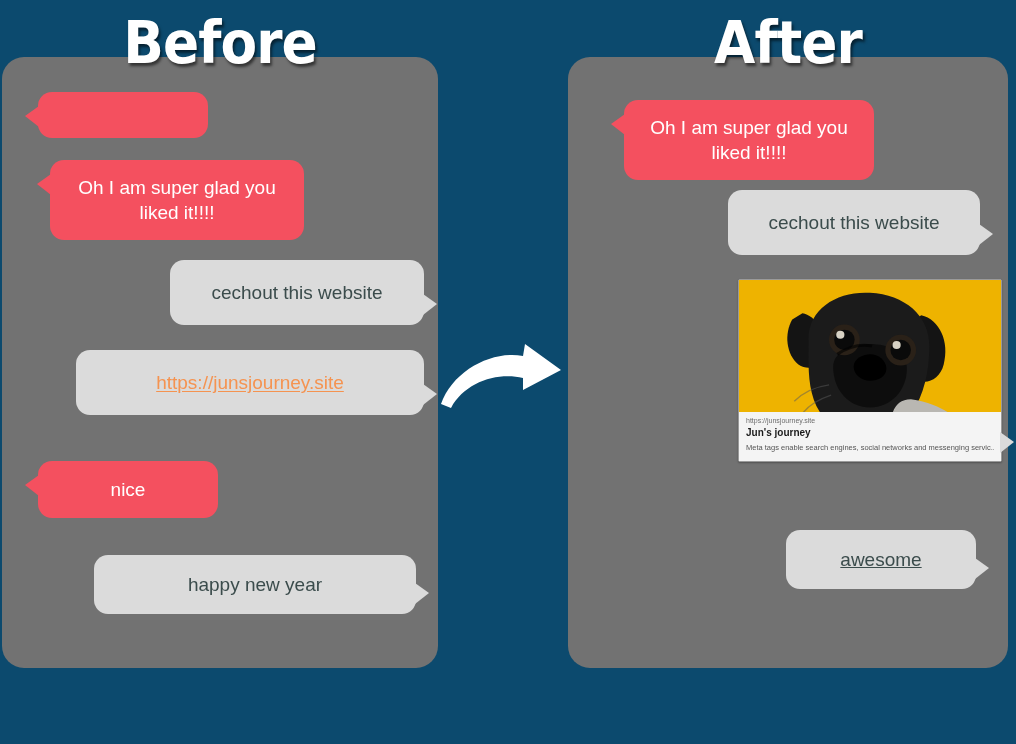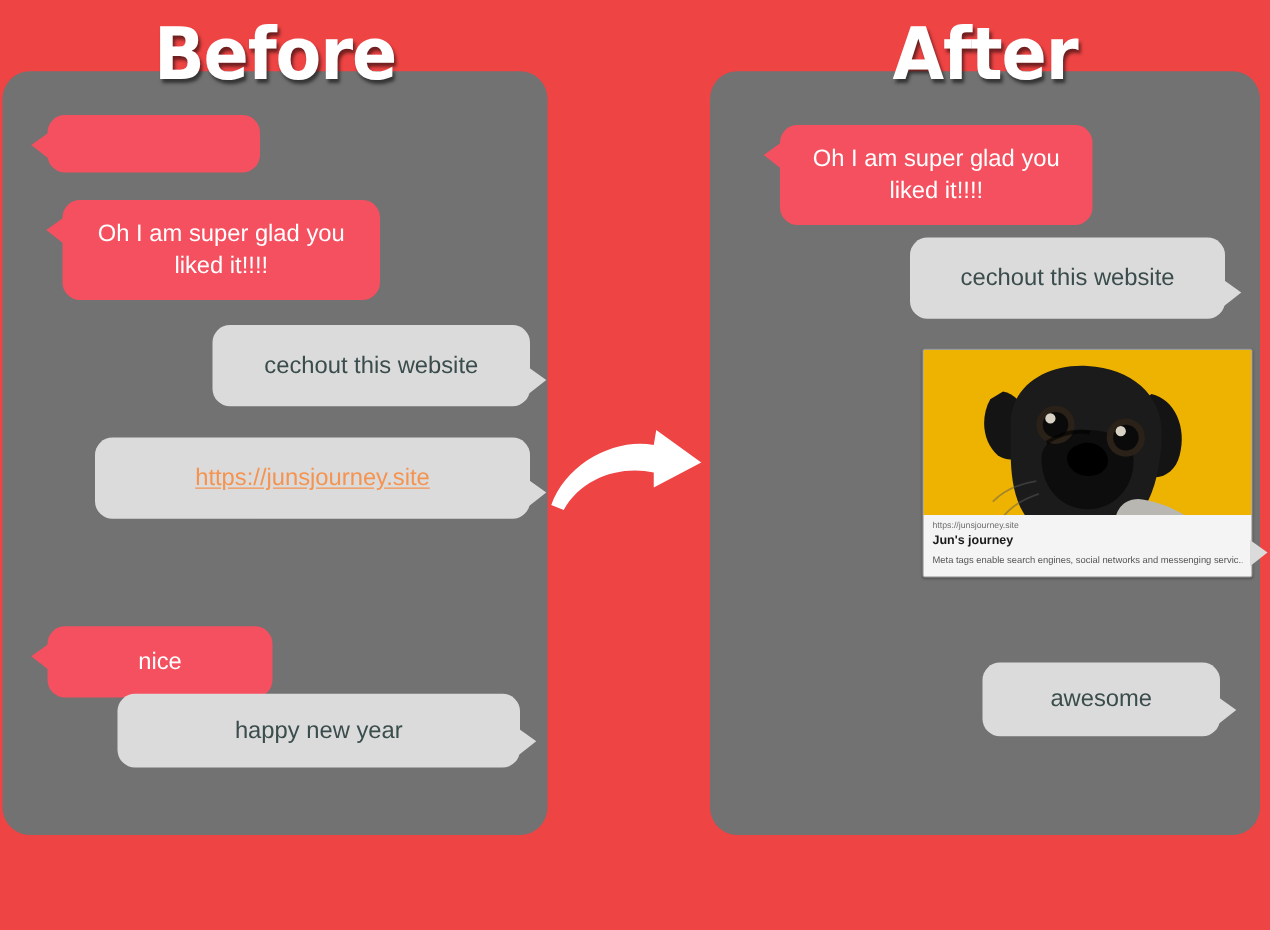--- a/index.html
+++ b/index.html
@@ -2,21 +2,21 @@
 <html><head>
 <meta charset="utf-8">
 <style>
   * { box-sizing: border-box; margin: 0; padding: 0; }
   html, body {
     width: 1016px; height: 744px;
     background: #000;
     font-family: "Liberation Sans", sans-serif;
     overflow: hidden;
   }
-  .stage { position: relative; width: 1016px; height: 744px; background:#ef4444; }
+  .stage { position: relative; width: 1016px; height: 744px; background:#0c4a6e; }
 
   
   .panel-title {
     position: absolute;
     color: #ffffff;
     font-family: "DejaVu Sans", sans-serif;
     font-weight: 700;
     font-size: 58px;
     letter-spacing: -1px;
     line-height: 1;
@@ -153,21 +153,21 @@
     </div>
 
     <div class="bubble gray" style="left:168px; top:203px; width:254px; padding:20px 18px;">
       <span>cechout this website</span>
     </div>
 
     <div class="bubble gray" style="left:74px; top:293px; width:348px; padding:20px 34px;">
       <span class="link-text">https://junsjourney.site</span>
     </div>
 
-    <div class="bubble red" style="left:36px; top:404px; width:180px; padding:16px 16px;margin-top:40px;">
+    <div class="bubble red" style="left:36px; top:404px; width:180px; padding:16px 16px;">
       <span>nice</span>
     </div>
 
     <div class="bubble gray" style="left:92px; top:498px; width:322px; padding:17px 42px;">
       <span>happy new year</span>
     </div>
   </div>
 
   <div id="transition-arrow">
     <svg viewBox="0 0 132 72" width="132" height="72" aria-hidden="true">
@@ -219,18 +219,18 @@
         </svg>
       </div>
       <div class="preview-meta">
         <div class="preview-url">https://junsjourney.site</div>
         <div class="preview-title">Jun's journey</div>
         <div class="preview-desc">Meta tags enable search engines, social networks and messenging servic...</div>
       </div>
     </div>
 
 
-    <div class="bubble gray" style="left:218px; top:473px; width:190px; padding:17px 32px;">
+    <div class="bubble gray" style="left:218px; top:473px; width:190px; padding:17px 32px;text-decoration:underline;">
       <span>awesome</span>
     </div>
   </div>
 
 </div>
 
 </body></html>

